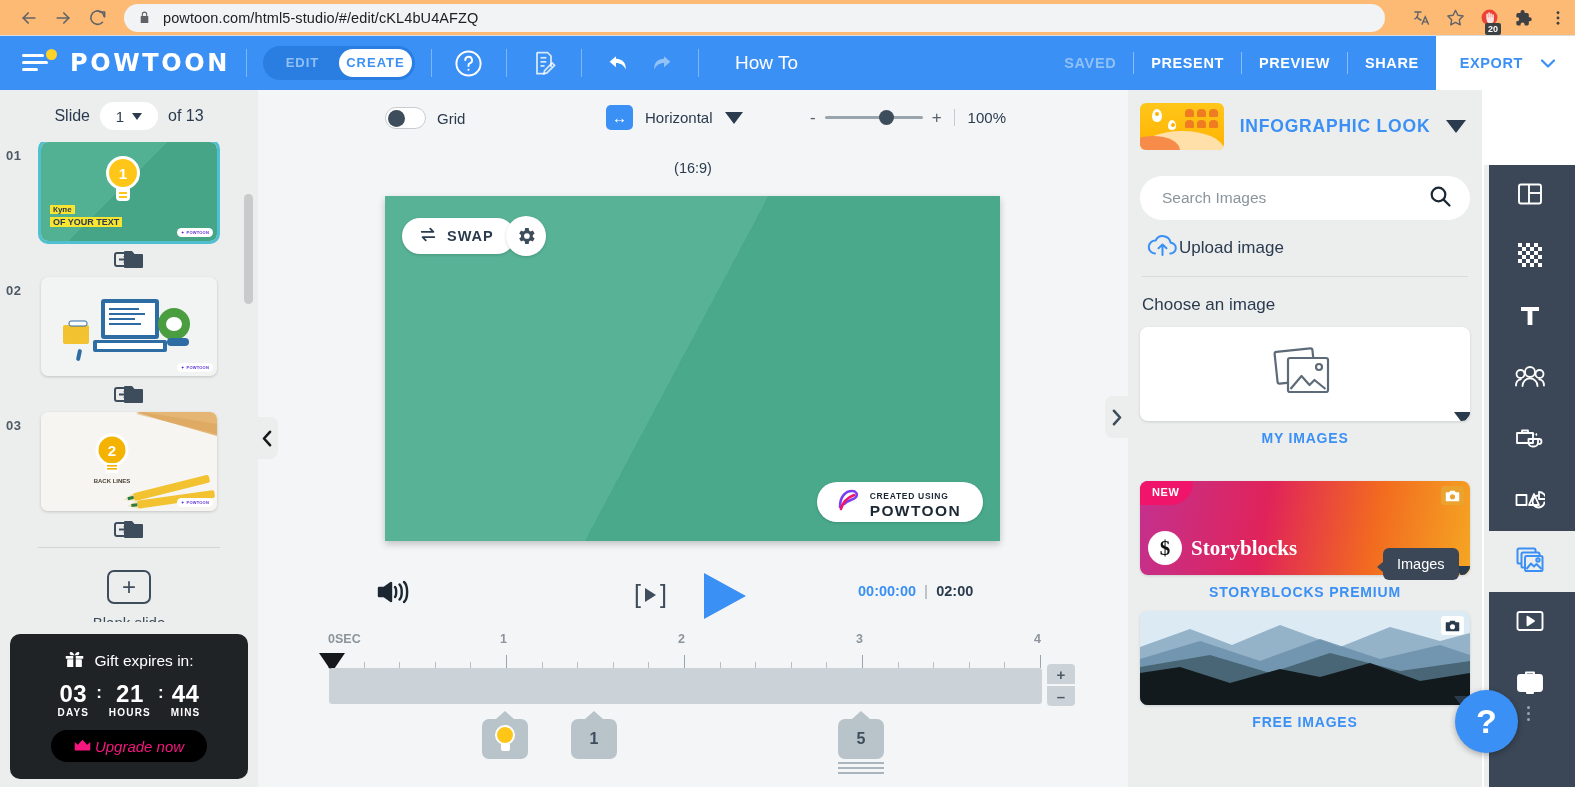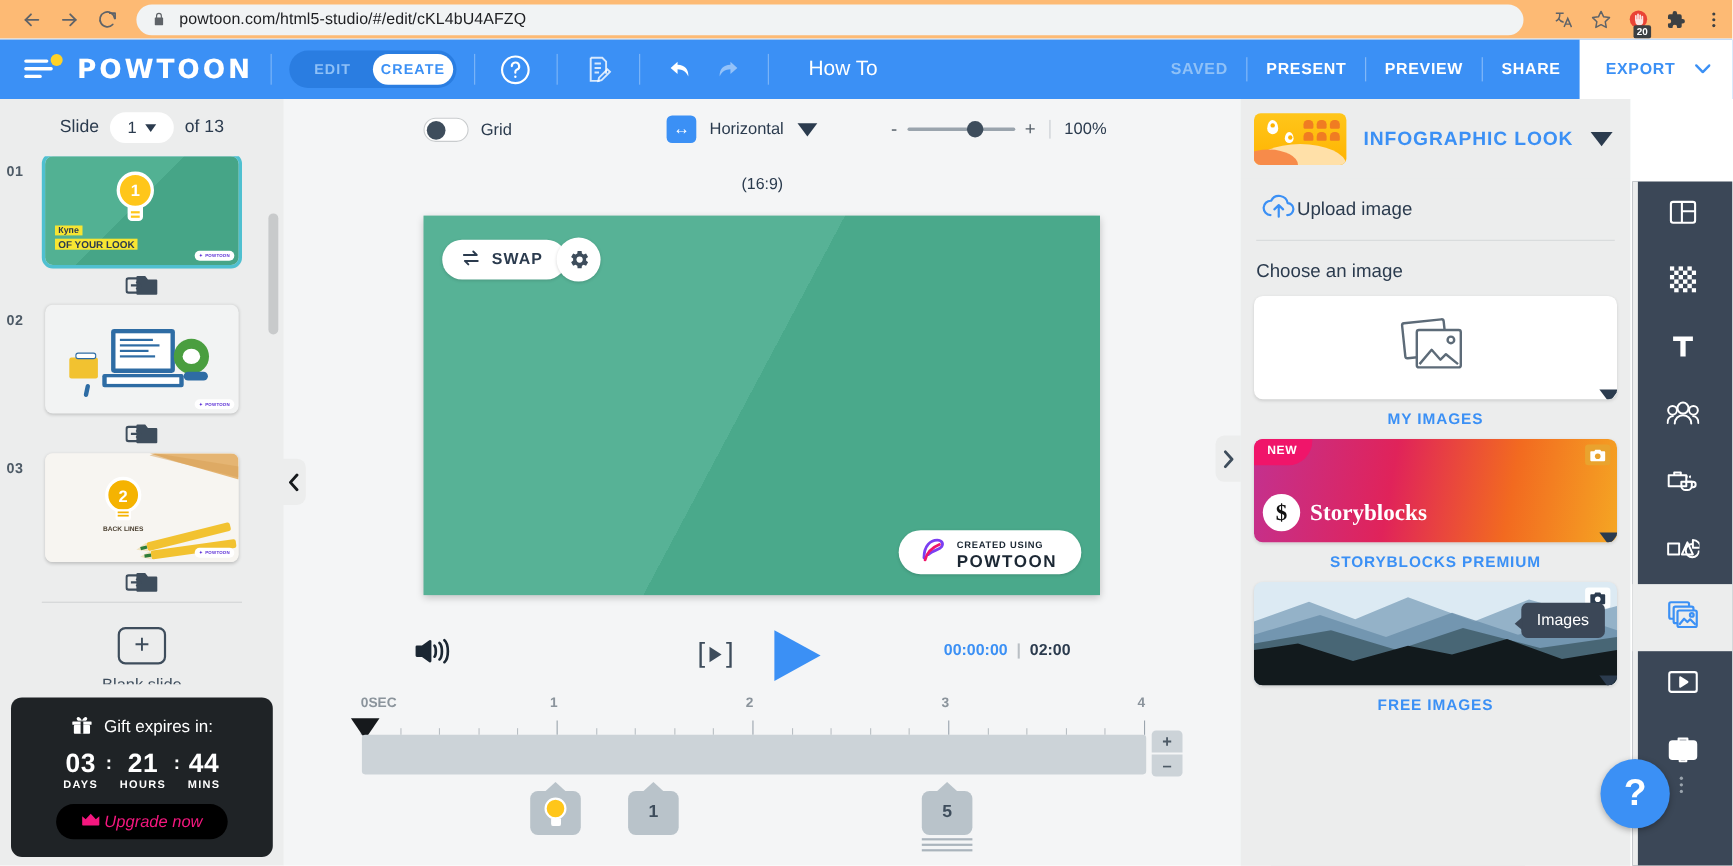--- a/index.html
+++ b/index.html
@@ -325,21 +325,21 @@
   .cat-card {
     position: relative; height: 94px; border-radius: 8px; overflow: hidden;
     box-shadow: 0 1px 3px rgba(0,0,0,.13);
   }
   .cat-card.white { background: #fff; display: flex; align-items: center; justify-content: center; }
   .cat-caret {
     position: absolute; right: -2px; bottom: -3px; width: 0; height: 0;
     border-left: 9px solid transparent; border-right: 9px solid transparent; border-top: 12px solid #2b3b4e;
   }
   .cat-lbl { text-align: center; color: #3b90f5; font-size: 14px; font-weight: bold; letter-spacing: .8px; padding: 9px 0 11px; }
-  .sb-card { background: linear-gradient(100deg,#c3318f 0%,#e0235a 38%,#f26a20 70%,#f5a623 100%); }
+  .sb-card { background: linear-gradient(100deg,#c3318f 0%,#e0235a 38%,#f26a20 70%,#f5a623 100%); margin-top: 24px; }
   .new-pill {
     position: absolute; left: 0; top: 0; background: #f0156a; color: #fff;
     font-size: 11px; font-weight: bold; letter-spacing: .6px;
     padding: 5px 14px 7px 12px; border-radius: 0 0 22px 0;
   }
   .sb-logo { position: absolute; left: 8px; bottom: 10px; display: flex; align-items: center; gap: 9px; }
   .sb-dollar {
     width: 34px; height: 34px; border-radius: 50%; background: #fff; color: #111;
     display: flex; align-items: center; justify-content: center; font-size: 21px; font-weight: bold;
     font-family: "Liberation Serif", serif;
@@ -531,21 +531,21 @@
         <div class="thumb-wrap">
           <div class="thumb thumb-1 selected">
             <div class="bulb" style="left:65px;top:14px;">
               <div class="head">1</div>
               <div class="neck">
                   <i></i>
                   <i></i>
                 </div>
             </div>
             <div class="txt-hl" style="left:9px;top:63px;font-size:8px;">Купе</div>
-            <div class="txt-hl" style="left:9px;top:75px;font-size:9px;">OF YOUR LOOK</div>
+            <div class="txt-hl" style="left:9px;top:75px;font-size:9px;">OF YOUR TEXT</div>
             <div class="thumb-badge">
               <span>✦</span>
                 <span>POWTOON</span>
             </div>
           </div>
         </div>
         <div class="dup-btn">
           <svg class="dup-icon" width="30" height="23" viewBox="0 0 30 23" fill="none" stroke="#3e4d5c" stroke-width="2">
               <rect x="1" y="5" width="17" height="13" rx="2"></rect>
               <path d="M11 3h7l2.5 3H28a1 1 0 0 1 1 1v12a1 1 0 0 1-1 1H11a1 1 0 0 1-1-1V4a1 1 0 0 1 1-1z" fill="#3e4d5c" stroke="none"></path>
@@ -845,20 +845,29 @@
             <i></i>
             <i></i>
             <i></i>
           </span>
       </div>
       <div class="look-title">INFOGRAPHIC LOOK</div>
       <div class="look-caret"></div>
     </div>
 
     <div class="rp-body">
+      <div class="search-box">
+        <input placeholder="Search Images" style="">
+        <span>
+          <svg width="24" height="24" viewBox="0 0 24 24" fill="none" stroke="#1b2733" stroke-width="2.2" stroke-linecap="round">
+              <circle cx="10.5" cy="10.5" r="6.8"></circle>
+              <line x1="15.6" y1="15.6" x2="21.5" y2="21.5"></line>
+            </svg>
+        </span>
+      </div>
 
       <div class="upload-row">
         <span>
           <svg width="33" height="26" viewBox="0 0 33 26" fill="none" stroke="#3b90f5" stroke-width="2" stroke-linecap="round" stroke-linejoin="round">
               <path d="M9 20.5a6.5 6.5 0 0 1 .6-13 8 8 0 0 1 15 2.2 5.4 5.4 0 0 1-.4 10.8"></path>
               <path d="M16.5 22V11.5M12.5 15.3l4-3.8 4 3.8"></path>
             </svg>
         </span>
         <span class="upload-lbl">Upload image</span>
       </div>

